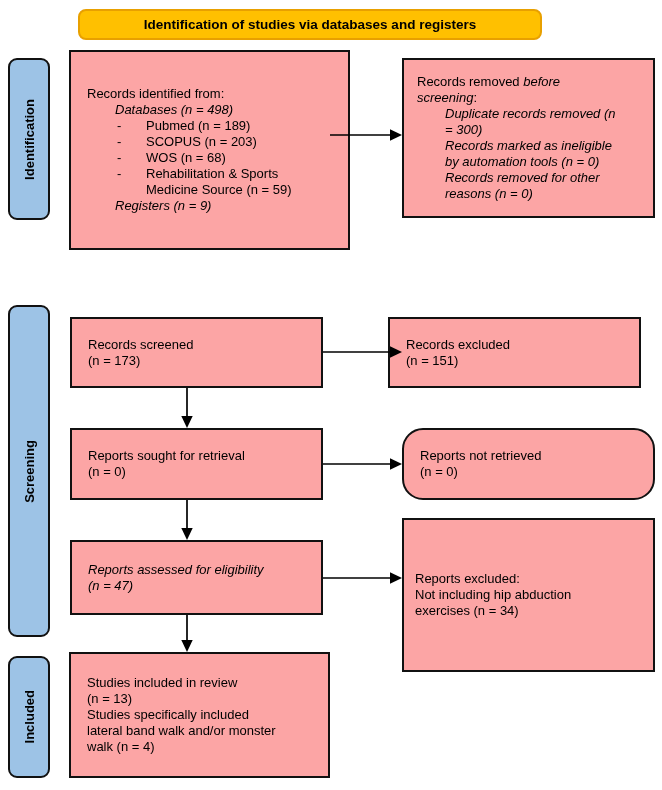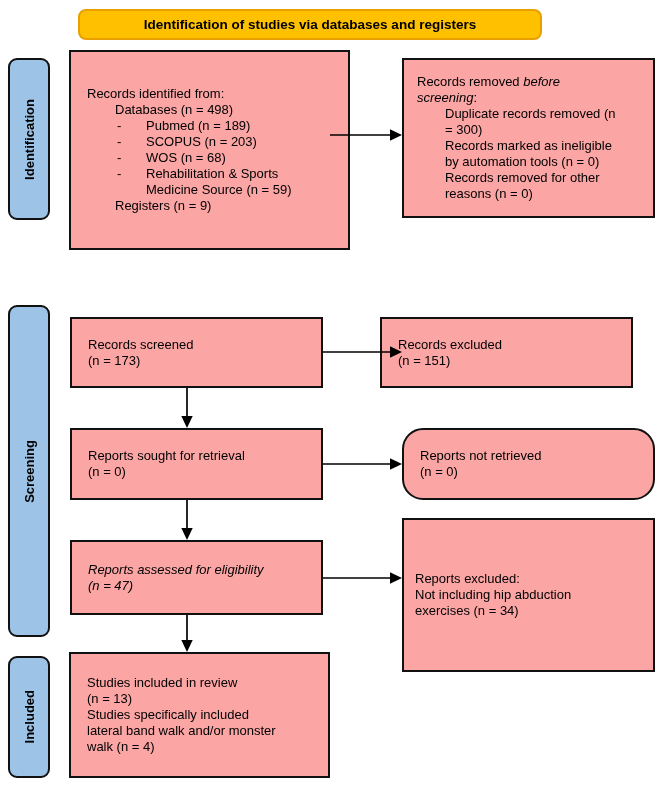--- a/index.html
+++ b/index.html
@@ -41,29 +41,29 @@
   .box{
     position:absolute;
     background:#fca5a5;
     border:2px solid #111111;
     box-sizing:border-box;
     display:flex;flex-direction:column;justify-content:center;
     padding:6px 8px 6px 16px;
     font-size:13px;line-height:16px;
   }
   .pre{white-space:pre-line;}
-  .lvl1{margin-left:28px;}
+  .lvl1{margin-left:28px;font-style:italic;}
   .li{display:flex;margin-left:30px;}
   .li .dash{width:29px;flex:0 0 29px;}
   .li .li-text{flex:1;}
 
   .box-a{left:69px;top:50px;width:281px;height:200px;}
   .box-r1{left:402px;top:58px;width:253px;height:160px;padding-left:13px;}
   .box-b{left:70px;top:317px;width:253px;height:71px;}
-  .box-r2{left:380px;top:317px;width:253px;height:71px;}
+  .box-r2{left:388px;top:317px;width:253px;height:71px;}
   .box-c{left:70px;top:428px;width:253px;height:72px;}
   .box-r3{left:402px;top:428px;width:253px;height:72px;border-radius:21px;}
   .box-d{left:70px;top:540px;width:253px;height:75px;font-style:italic;}
   .box-r4{left:402px;top:518px;width:253px;height:154px;padding-left:11px;}
   .box-e{left:69px;top:652px;width:261px;height:126px;}
 
   .arrows{position:absolute;left:0;top:0;width:662px;height:790px;pointer-events:none;}
 </style>
 </head>
 <body>

